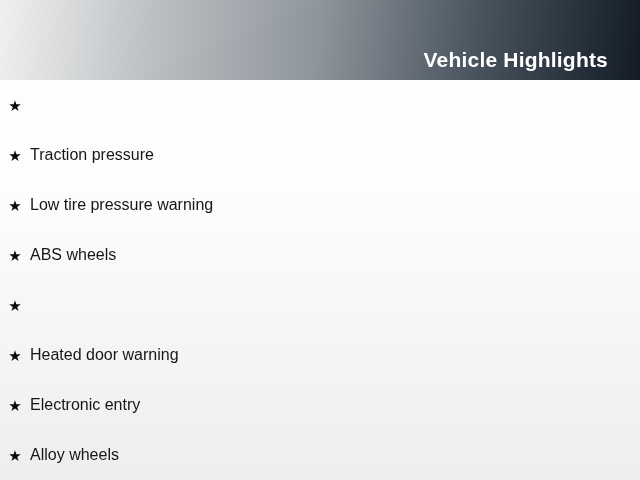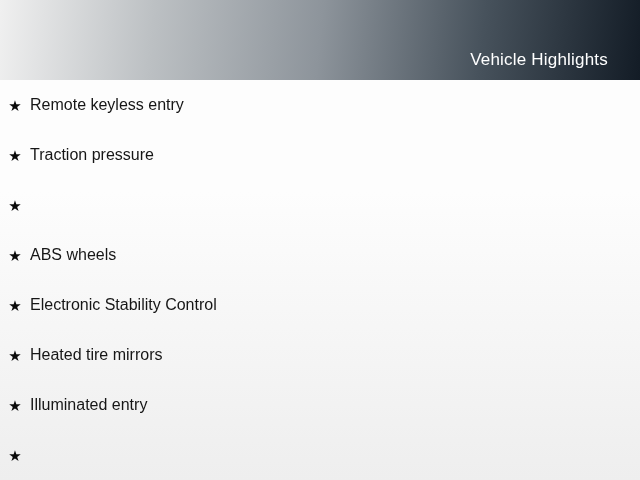--- a/index.html
+++ b/index.html
@@ -20,22 +20,22 @@
     padding-right: 32px; box-sizing: border-box;
     background: linear-gradient(96deg,
       var(--hdr-c0) 0%,
       var(--hdr-c1) 24%,
       var(--hdr-c2) 50%,
       var(--hdr-c3) 75%,
       var(--hdr-c4) 100%);
   }
   .title {
     color: var(--title-color);
-    font-size: 17px;
-    font-weight: normal;
+    font-size: 21px;
+    font-weight: bold;
     letter-spacing: 0.2px;
     margin-top: 39px;
   }
   .list {
     flex: 1 1 auto;
     display: flex; flex-direction: column;
     padding: 0; margin: 0;
   }
   .item {
     flex: 1 1 0;
@@ -60,49 +60,49 @@
 </head>
 <body style="--hdr-c0: #f0f0f0; --hdr-c1: #bcc0c3; --hdr-c2: #8d949b; --hdr-c3: #47525c; --hdr-c4: #131c26; --title-color: #ffffff; --text-color: #161616; --star-color: #0a0a0a; --body-top: #fdfdfd; --body-bottom: #eeeeee;">
 
 <div class="page">
   <div class="header">
     <span class="title">Vehicle Highlights</span>
   </div>
   <div class="list" id="highlights-list">
   <div class="item">
     <span class="star">★</span>
-    <span class="label">Remote keyless entry</span>
   </div>
 
   <div class="item">
     <span class="star">★</span>
     <span class="label">Traction pressure</span>
   </div>
 
   <div class="item">
     <span class="star">★</span>
+    <span class="label">Low tire pressure warning</span>
   </div>
 
   <div class="item">
     <span class="star">★</span>
     <span class="label">ABS wheels</span>
   </div>
 
   <div class="item">
     <span class="star">★</span>
-    <span class="label">Electronic Stability Control</span>
   </div>
 
   <div class="item">
     <span class="star">★</span>
-    <span class="label">Heated tire mirrors</span>
+    <span class="label">Heated door warning</span>
   </div>
 
   <div class="item">
     <span class="star">★</span>
-    <span class="label">Illuminated entry</span>
+    <span class="label">Electronic entry</span>
   </div>
 
   <div class="item">
     <span class="star">★</span>
+    <span class="label">Alloy wheels</span>
   </div>
 </div>
 </div>
 
 </body></html>

